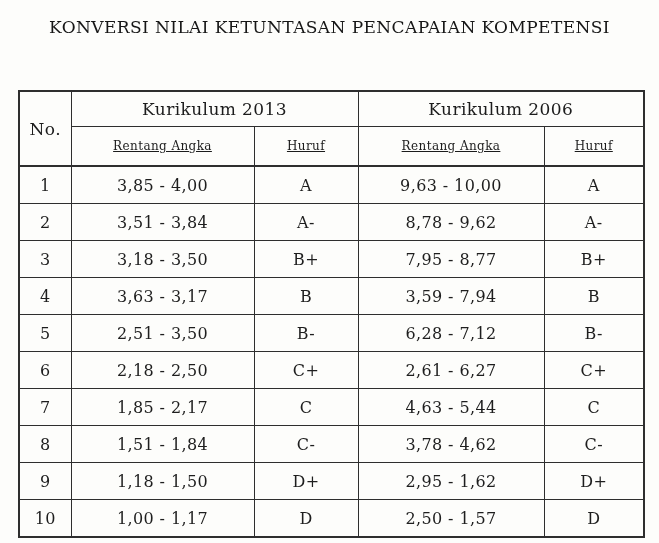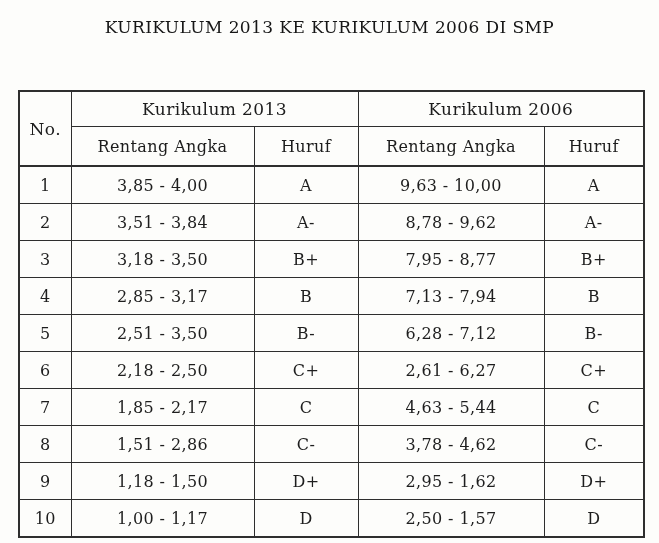--- a/index.html
+++ b/index.html
@@ -48,35 +48,35 @@
     border: 1.5px solid #2e2e2e;
     text-align: center;
     vertical-align: middle;
     padding: 0;
     font-weight: normal;
     letter-spacing: 0.4px;
     overflow: hidden;
     white-space: nowrap;
   }
   table.conversion thead tr.group-row th   { height: 34px; font-size: 17px; }
-  table.conversion thead tr.sub-row th     { height: 38px; font-size: 16px; }
+  table.conversion thead tr.sub-row th     { height: 38px; font-size: 12px; text-decoration: underline; }
   table.conversion thead th.no-header      { font-size: 16px; }
   table.conversion thead                   { border-bottom: 2.5px solid #2e2e2e; }
   table.conversion                         { border: 2px solid #2e2e2e; }
   table.conversion tbody td {
     height: 36px;
     font-size: 16px;
     color: #1e1e1e;
   }
 </style>
 </head>
 <body>
 
 <h1 class="page-title">
-  <span class="line">KURIKULUM 2013 KE KURIKULUM 2006 DI SMP</span>
+  <span class="line">KONVERSI NILAI KETUNTASAN PENCAPAIAN KOMPETENSI</span>
 </h1>
 
 <div class="table-wrap">
   <table class="conversion">
     <colgroup>
       <col class="c-no">
       <col class="c-r2013">
       <col class="c-h2013">
       <col class="c-r2006">
       <col class="c-h2006">
@@ -111,23 +111,23 @@
         </tr>
         <tr>
           <td>3</td>
           <td>3,18 - 3,50</td>
           <td>B+</td>
           <td>7,95 - 8,77</td>
           <td>B+</td>
         </tr>
         <tr>
           <td>4</td>
-          <td>2,85 - 3,17</td>
+          <td>3,63 - 3,17</td>
           <td>B</td>
-          <td>7,13 - 7,94</td>
+          <td>3,59 - 7,94</td>
           <td>B</td>
         </tr>
         <tr>
           <td>5</td>
           <td>2,51 - 3,50</td>
           <td>B-</td>
           <td>6,28 - 7,12</td>
           <td>B-</td>
         </tr>
         <tr>
@@ -139,21 +139,21 @@
         </tr>
         <tr>
           <td>7</td>
           <td>1,85 - 2,17</td>
           <td>C</td>
           <td>4,63 - 5,44</td>
           <td>C</td>
         </tr>
         <tr>
           <td>8</td>
-          <td>1,51 - 2,86</td>
+          <td>1,51 - 1,84</td>
           <td>C-</td>
           <td>3,78 - 4,62</td>
           <td>C-</td>
         </tr>
         <tr>
           <td>9</td>
           <td>1,18 - 1,50</td>
           <td>D+</td>
           <td>2,95 - 1,62</td>
           <td>D+</td>

